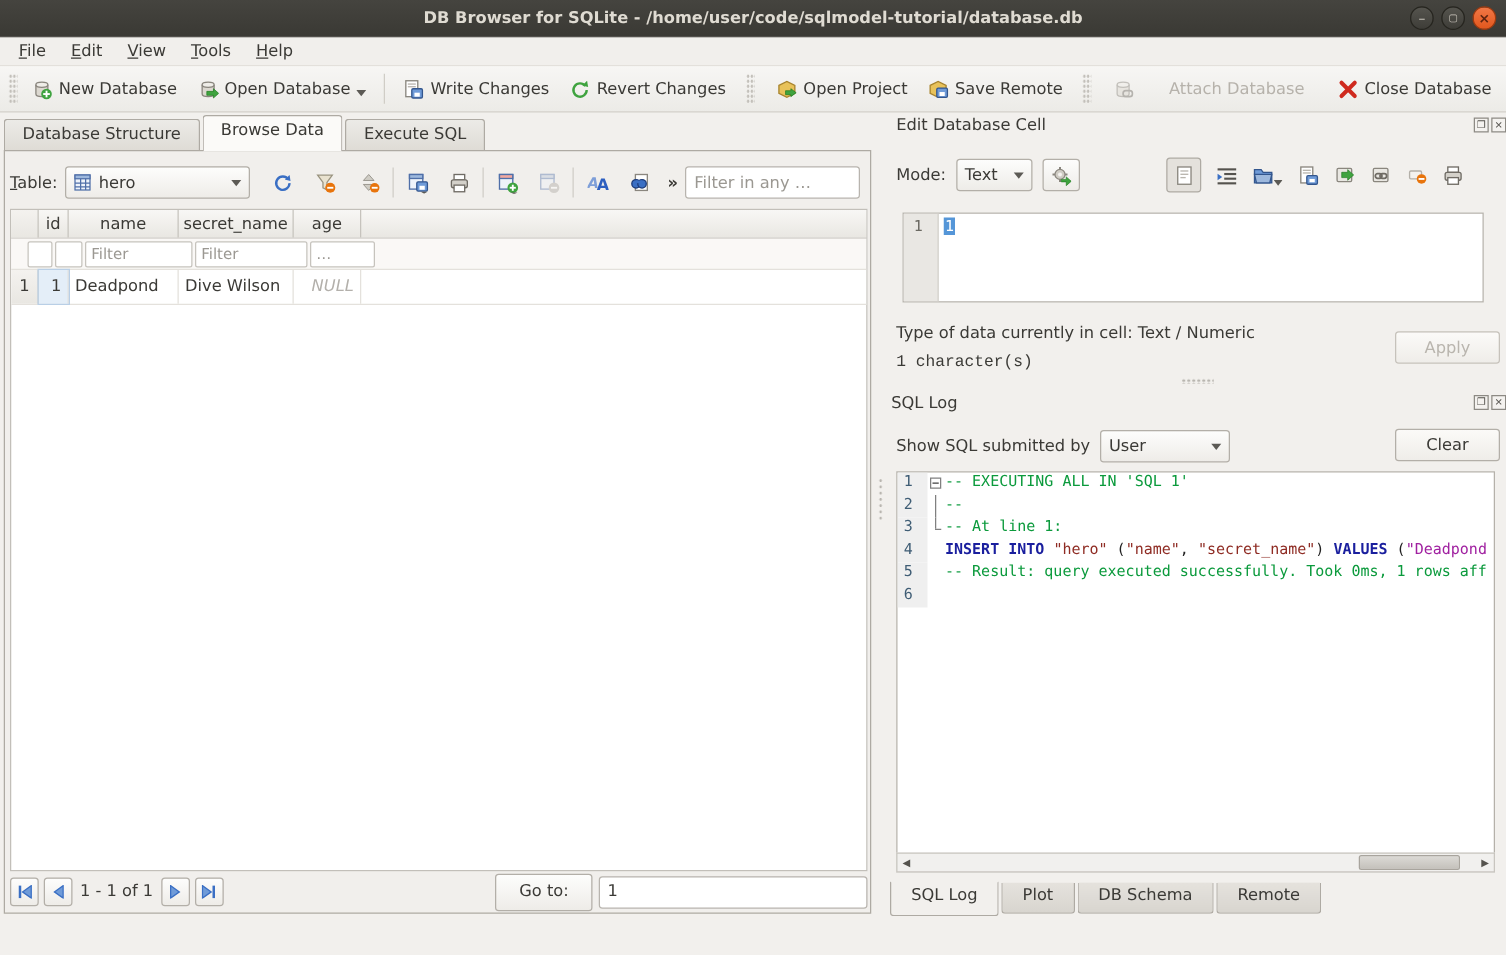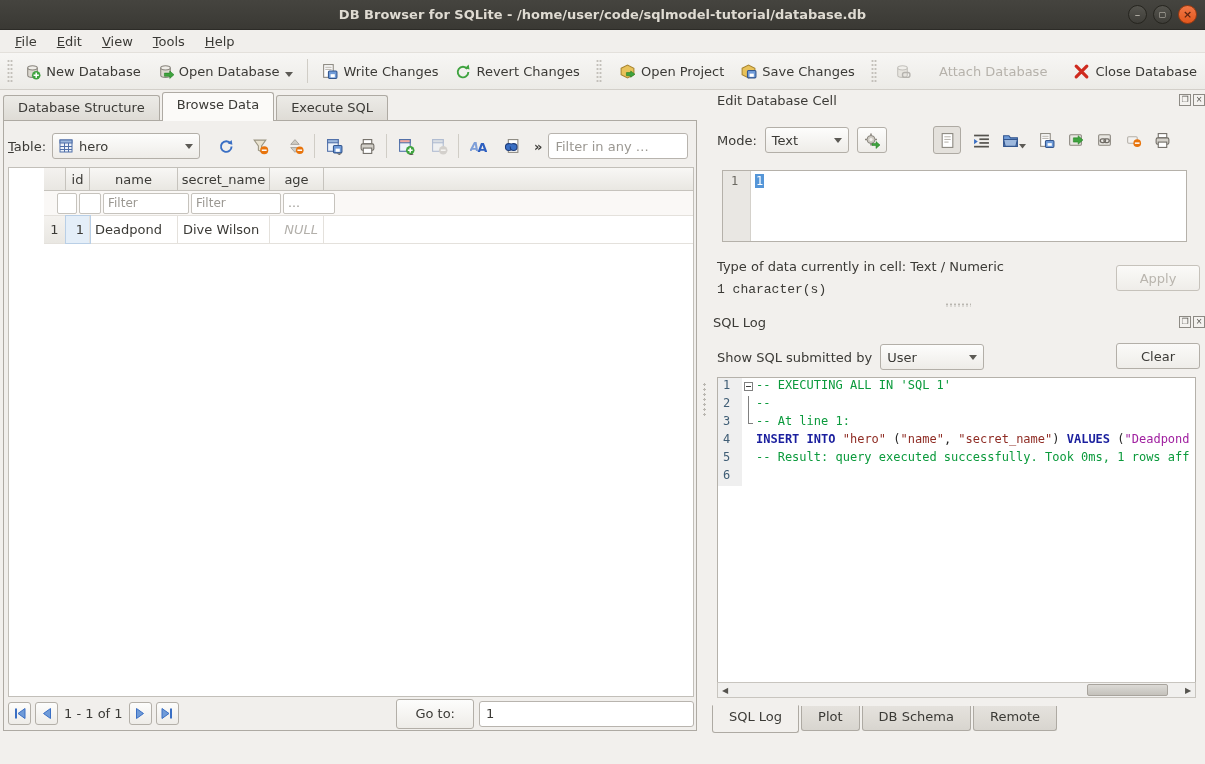--- a/index.html
+++ b/index.html
@@ -48,21 +48,21 @@
     height:26px; display:flex; align-items:center; padding:0 6px; gap:6px; }
   .combo .arrow { width:0; height:0; border-left:4px solid transparent; border-right:4px solid transparent;
     border-top:5px solid #5c5a55; margin-left:auto; }
   .mini-btn { width:26px; height:26px; display:flex; align-items:center; justify-content:center; }
   .filter-input, .text-input { height:26px; border:1px solid #b8b4ae; border-radius:3px; background:#fff;
     font-family:inherit; font-size:13px; color:#3b3a36; padding:0 6px; }
   .filter-input::placeholder, .grid-filter::placeholder { color:#9b9892; }
   .chev { font-weight:bold; color:#3b3a36; margin:0 6px 0 2px; }
 
   
-  .grid { position:absolute; left:8px; top:167px; width:686px; height:530px; background:#fff; border:1px solid #c2bfb9;padding-left:35px; }
+  .grid { position:absolute; left:8px; top:167px; width:686px; height:530px; background:#fff; border:1px solid #c2bfb9; }
   .grid-hrow { display:flex; height:23px; background:linear-gradient(#f8f7f5,#e9e7e2); border-bottom:1px solid #c6c3bd; }
   .grid-hcell { border-right:1px solid #c6c3bd; display:flex; align-items:center; justify-content:center; font-size:13px; }
   .grid-frow { display:flex; height:25px; background:#faf8f6; border-bottom:1px solid #e4e1dc; align-items:center; }
   .grid-fcell { padding:0 1px; }
   .grid-filter { width:100%; height:21px; border:1px solid #c6c3bd; border-radius:2px; background:#fff; padding:0 4px; font-size:12px; font-family:inherit;margin-left:12px; }
   .grid-drow { display:flex; height:28px; border-bottom:1px solid #e4e1dc; background:#fff; align-items:stretch; }
   .grid-dcell { border-right:1px solid #e4e1dc; display:flex; align-items:center; padding:0 5px; }
   .rownum { background:linear-gradient(#f4f2ef,#e9e7e2); border-right:1px solid #c6c3bd; display:flex; align-items:center; justify-content:center; }
   .c0 { width:22px; } .c1 { width:24px; } .c2 { width:88px; } .c3 { width:92px; } .c4 { width:54px; }
   .cell-selected { background:#e4eef8; outline:1px solid #b9cfe6; }
@@ -208,21 +208,21 @@
         <polygon points="7,9 11,9 11,7.5 15,10.5 11,13.5 11,12 7,12" fill="#3fa33f" stroke="#1d7a1d" stroke-width="0.5"></polygon>
       </svg>
       <span>Open Project</span>
     </div>
     <div class="tbtn">
       <svg class="ic" viewBox="0 0 16 16">
         <path d="M2 5l6-3 6 3v6l-6 3-6-3z" fill="#e8c25a" stroke="#a8842e"></path>
         <rect x="7" y="7" width="8" height="7" rx="1" fill="#6f9bd8" stroke="#33568e"></rect>
           <rect x="9" y="10" width="4" height="3" fill="#fff"></rect>
       </svg>
-      <span>Save Changes</span>
+      <span>Save Remote</span>
     </div>
     <div class="grip" style="margin-left:8px;"></div>
     <div class="tbtn disabled" style="margin-left:6px;">
       <svg class="ic" viewBox="0 0 16 16" opacity="0.45">
         <path d="M3.5 4.5v7c0 1.2 2 2 4.5 2s4.5-.8 4.5-2v-7" fill="#dcd8d0" stroke="#8a867e"></path>
         <ellipse cx="8" cy="4.5" rx="4.5" ry="2" fill="#efede8" stroke="#8a867e"></ellipse>
         <rect x="8" y="9" width="7" height="4.5" rx="2" fill="none" stroke="#6f6b64" stroke-width="1.3"></rect>
       </svg>
       <span>Attach Database</span>
     </div>
@@ -388,21 +388,21 @@
     </div>
 
   <div class="dock-title" style="left:717px; top:93px;">Edit Database Cell</div>
   <div class="dock-btns" style="left:1179px; top:94px;">
     <div class="dock-btn">❐</div>
     <div class="dock-btn">×</div>
   </div>
 
   <div class="row" style="position:absolute; left:717px; top:126px; height:28px;">
     <span>Mode:</span>
-    <div class="combo" style="width:84px; margin-left:8px;">
+    <div class="combo" style="width:61px; margin-left:8px;">
       <span>Text</span>
       <span class="arrow"></span>
     </div>
     <div class="combo" style="width:30px; margin-left:8px; justify-content:center;">
       <svg class="ic" viewBox="0 0 16 16">
         <circle cx="7" cy="7" r="4" fill="#cfccc4" stroke="#8a867e"></circle>
           <circle cx="7" cy="7" r="1.6" fill="#f4f2ef"></circle>
         <g stroke="#8a867e" stroke-width="1.6">
             <line x1="7" y1="1" x2="7" y2="3"></line>
             <line x1="7" y1="11" x2="7" y2="13"></line>

